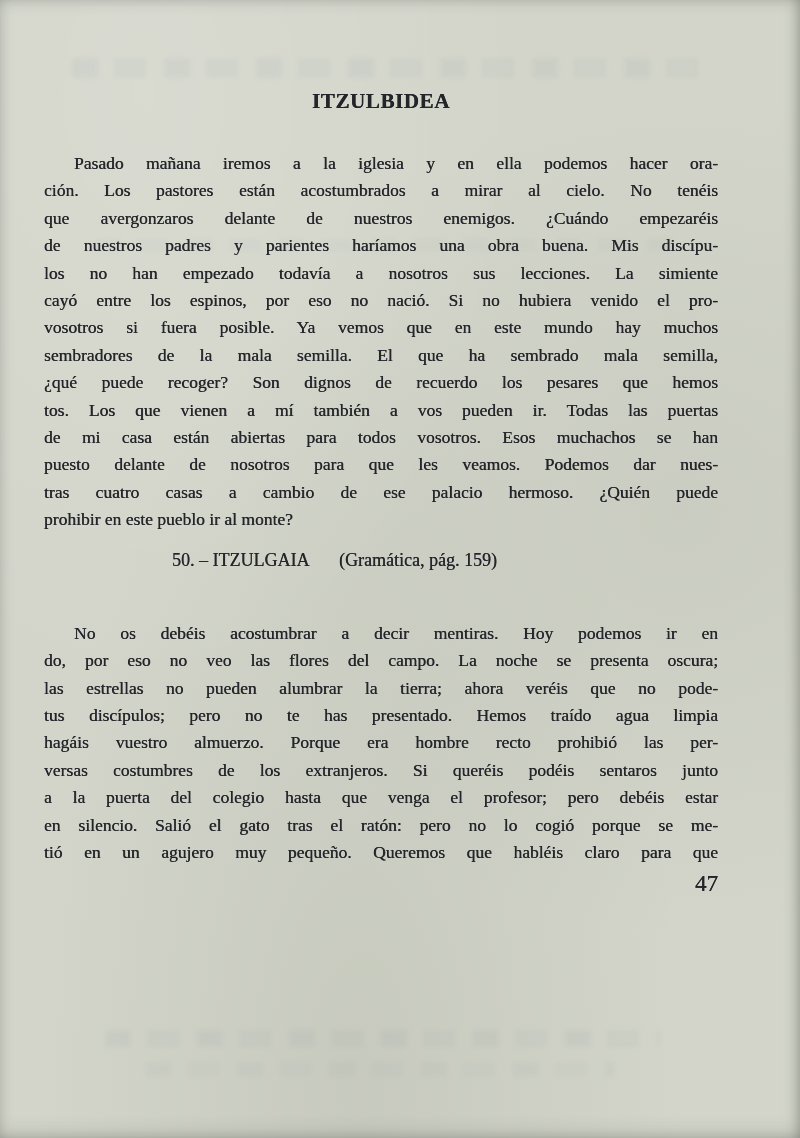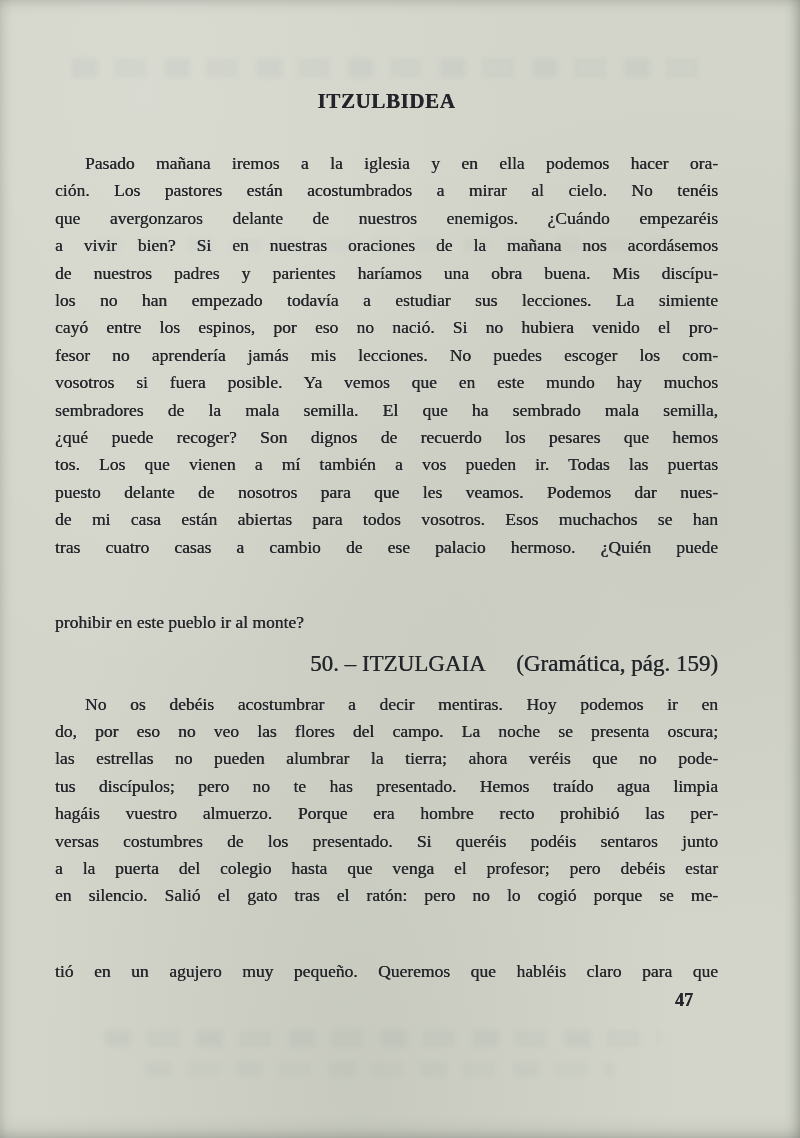--- a/index.html
+++ b/index.html
@@ -15,21 +15,21 @@
   }
   body {
     font-family: "Liberation Serif", "DejaVu Serif", serif;
     background: var(--paper);
     color: var(--ink);
   }
   .page {
     position: relative;
     width: 800px;
     height: 1138px;
-    padding: 88px 82px 0 55px;
+    padding: 88px 82px 0 44px;
     background:
       radial-gradient(ellipse at 18% 8%,  rgba(255,255,255,0.13), transparent 42%),
       radial-gradient(ellipse at 85% 45%, rgba(125,130,115,0.10), transparent 48%),
       radial-gradient(ellipse at 45% 96%, rgba(112,118,102,0.12), transparent 52%),
       var(--paper);
     box-shadow:
       inset -9px 0 14px -7px rgba(70,75,68,0.38),
       inset 0 -12px 20px -11px rgba(70,75,68,0.30),
       inset 7px 0 16px -9px rgba(70,75,68,0.22),
       inset 0 9px 16px -9px rgba(70,75,68,0.18);
@@ -68,84 +68,81 @@
     font-size: 17.5px;
     line-height: 27.4px;
     text-shadow: 0.35px 0 0 rgba(35,37,42,0.85);
   }
   .text-line {
     text-align: justify;
     text-align-last: justify;
     white-space: normal;
   }
   .para .text-line:first-child { text-indent: 30px; }
-  .para .text-line:last-child { text-align-last: left; margin-top: 48px; }
+  .para .text-line:last-child { text-align-last: left; }
   .para.justify-all .text-line:last-child { text-align-last: justify; }
 
   .section-heading {
-    margin: 13px 0 14px 128px;
-    text-align: right;
-    font-size: 23px;
+    margin: 13px 0 46px 128px;
+    text-align: left;
+    font-size: 18px;
     line-height: 27px;
     text-shadow: 0.35px 0 0 rgba(35,37,42,0.85);
   }
   .section-heading .ref { margin-left: 26px; }
 
   .page-number {
     margin-top: 5px;
-    margin-right: 25px;
     text-align: right;
-    font-size: 18px;
-    font-weight: 700;
+    font-size: 23px;
+    font-weight: 400;
     text-shadow: 0.3px 0 0 currentColor;
   }
 </style>
 </head>
 <body>
 
 <div class="page">
 
   <div class="bleed b1"></div>
   <div class="bleed b2"></div>
   <div class="bleed b3"></div>
   <div class="bleed b4"></div>
 
   <h1 class="title">ITZULBIDEA</h1>
 
   <div class="para">
       <div class="text-line">Pasado mañana iremos a la iglesia y en ella podemos hacer ora-</div>
       <div class="text-line">ción. Los pastores están acostumbrados a mirar al cielo. No tenéis</div>
       <div class="text-line">que avergonzaros delante de nuestros enemigos. ¿Cuándo empezaréis</div>
-      <div class="text-line">a vivir bien? Si en nuestras oraciones de la mañana nos acordásemos</div>
       <div class="text-line">de nuestros padres y parientes haríamos una obra buena. Mis discípu-</div>
-      <div class="text-line">los no han empezado todavía a estudiar sus lecciones. La simiente</div>
+      <div class="text-line">los no han empezado todavía a nosotros sus lecciones. La simiente</div>
       <div class="text-line">cayó entre los espinos, por eso no nació. Si no hubiera venido el pro-</div>
-      <div class="text-line">fesor no aprendería jamás mis lecciones. No puedes escoger los com-</div>
       <div class="text-line">vosotros si fuera posible. Ya vemos que en este mundo hay muchos</div>
       <div class="text-line">sembradores de la mala semilla. El que ha sembrado mala semilla,</div>
       <div class="text-line">¿qué puede recoger? Son dignos de recuerdo los pesares que hemos</div>
       <div class="text-line">tos. Los que vienen a mí también a vos pueden ir. Todas las puertas</div>
+      <div class="text-line">de mi casa están abiertas para todos vosotros. Esos muchachos se han</div>
       <div class="text-line">puesto delante de nosotros para que les veamos. Podemos dar nues-</div>
-      <div class="text-line">de mi casa están abiertas para todos vosotros. Esos muchachos se han</div>
       <div class="text-line">tras cuatro casas a cambio de ese palacio hermoso. ¿Quién puede</div>
       <div class="text-line">prohibir en este pueblo ir al monte?</div>
     </div>
 
   <div class="section-heading">
     <span>50. – ITZULGAIA</span>
     <span class="ref">(Gramática, pág. 159)</span>
   </div>
 
   <div class="para justify-all">
       <div class="text-line">No os debéis acostumbrar a decir mentiras. Hoy podemos ir en</div>
       <div class="text-line">do, por eso no veo las flores del campo. La noche se presenta oscura;</div>
       <div class="text-line">las estrellas no pueden alumbrar la tierra; ahora veréis que no pode-</div>
       <div class="text-line">tus discípulos; pero no te has presentado. Hemos traído agua limpia</div>
       <div class="text-line">hagáis vuestro almuerzo. Porque era hombre recto prohibió las per-</div>
-      <div class="text-line">versas costumbres de los presentado. Si queréis podéis sentaros junto</div>
+      <div class="text-line">versas costumbres de los extranjeros. Si queréis podéis sentaros junto</div>
       <div class="text-line">a la puerta del colegio hasta que venga el profesor; pero debéis estar</div>
       <div class="text-line">en silencio. Salió el gato tras el ratón: pero no lo cogió porque se me-</div>
       <div class="text-line">tió en un agujero muy pequeño. Queremos que habléis claro para que</div>
     </div>
 
   <div class="page-number">47</div>
 
 </div>
 
 </body></html>

